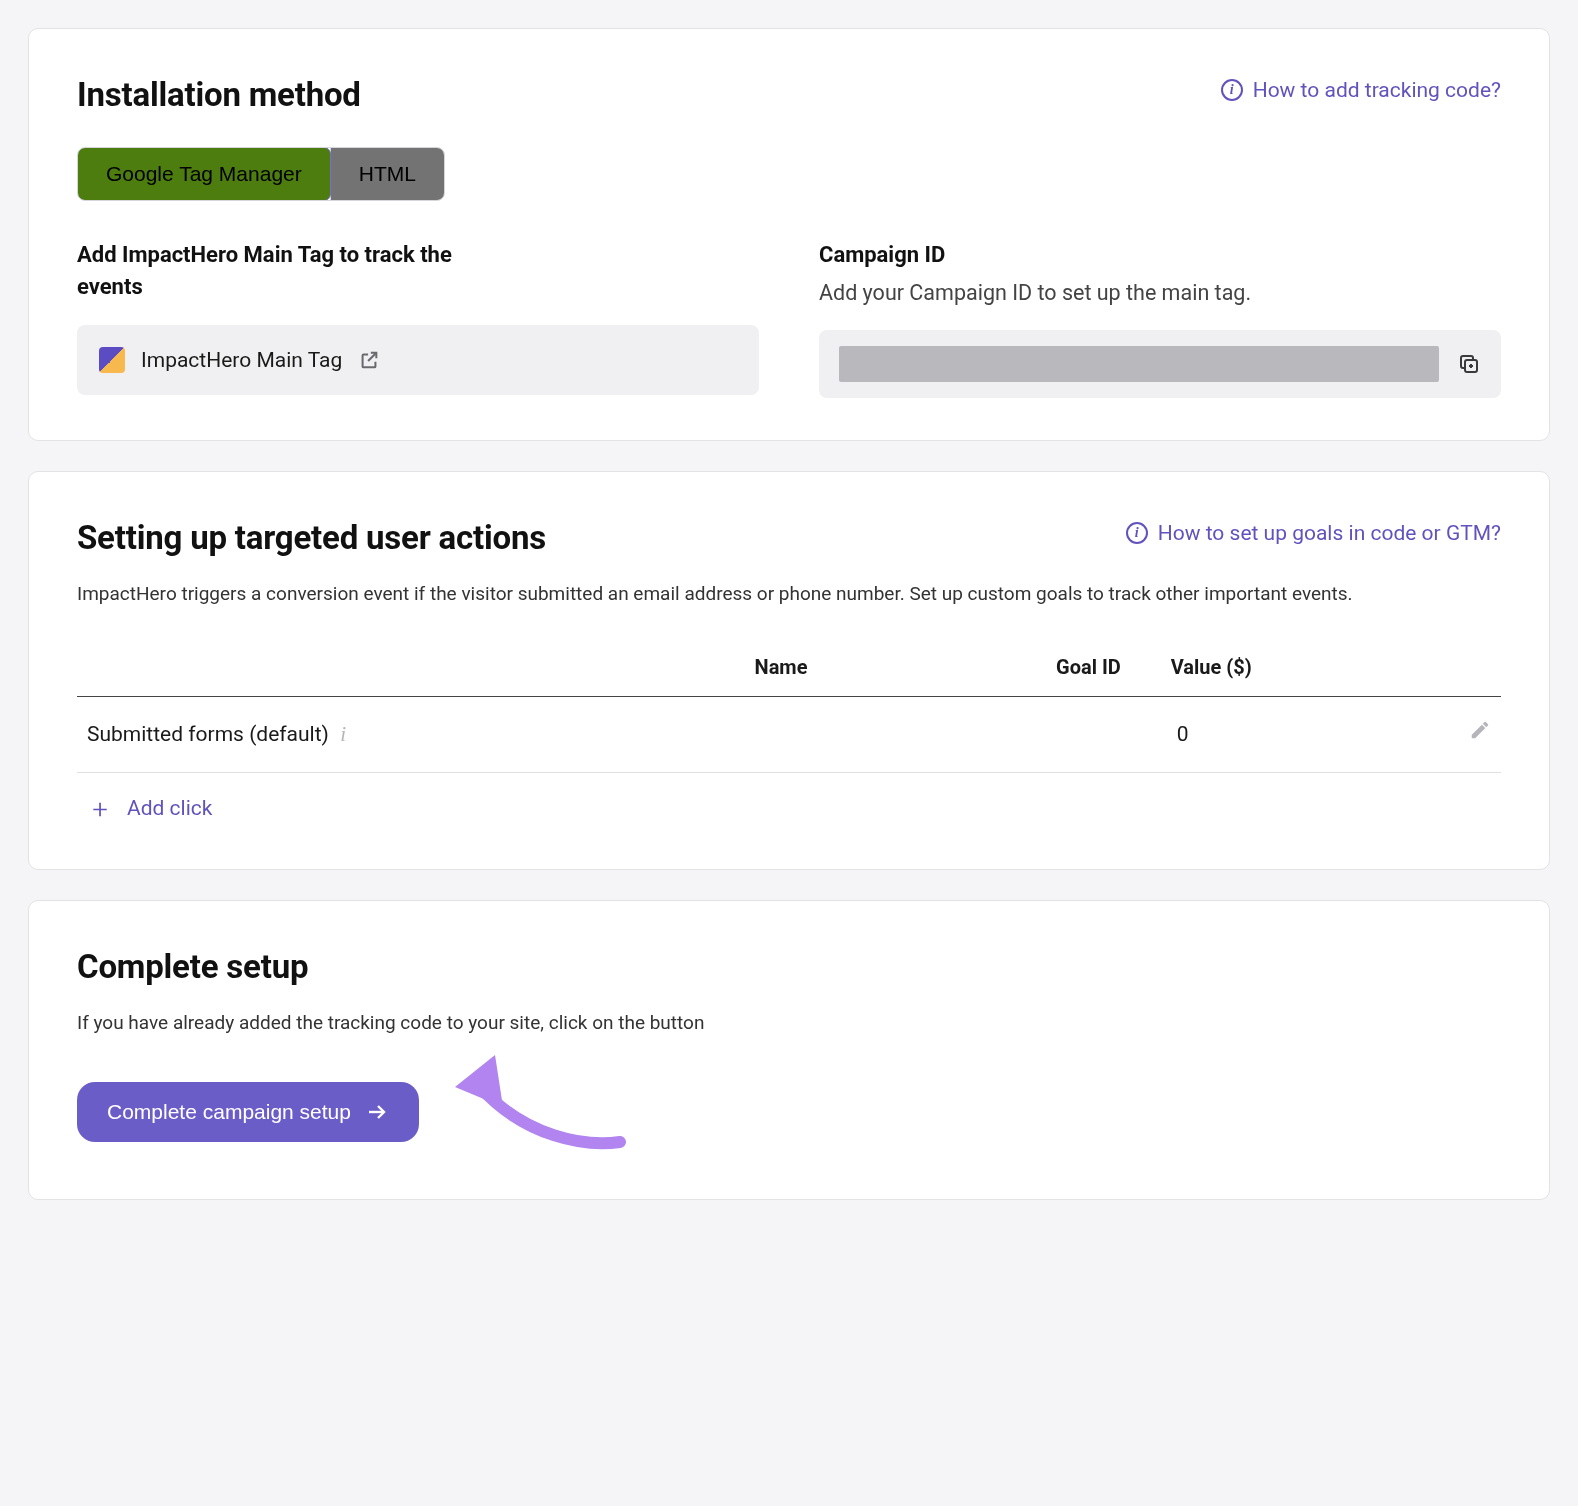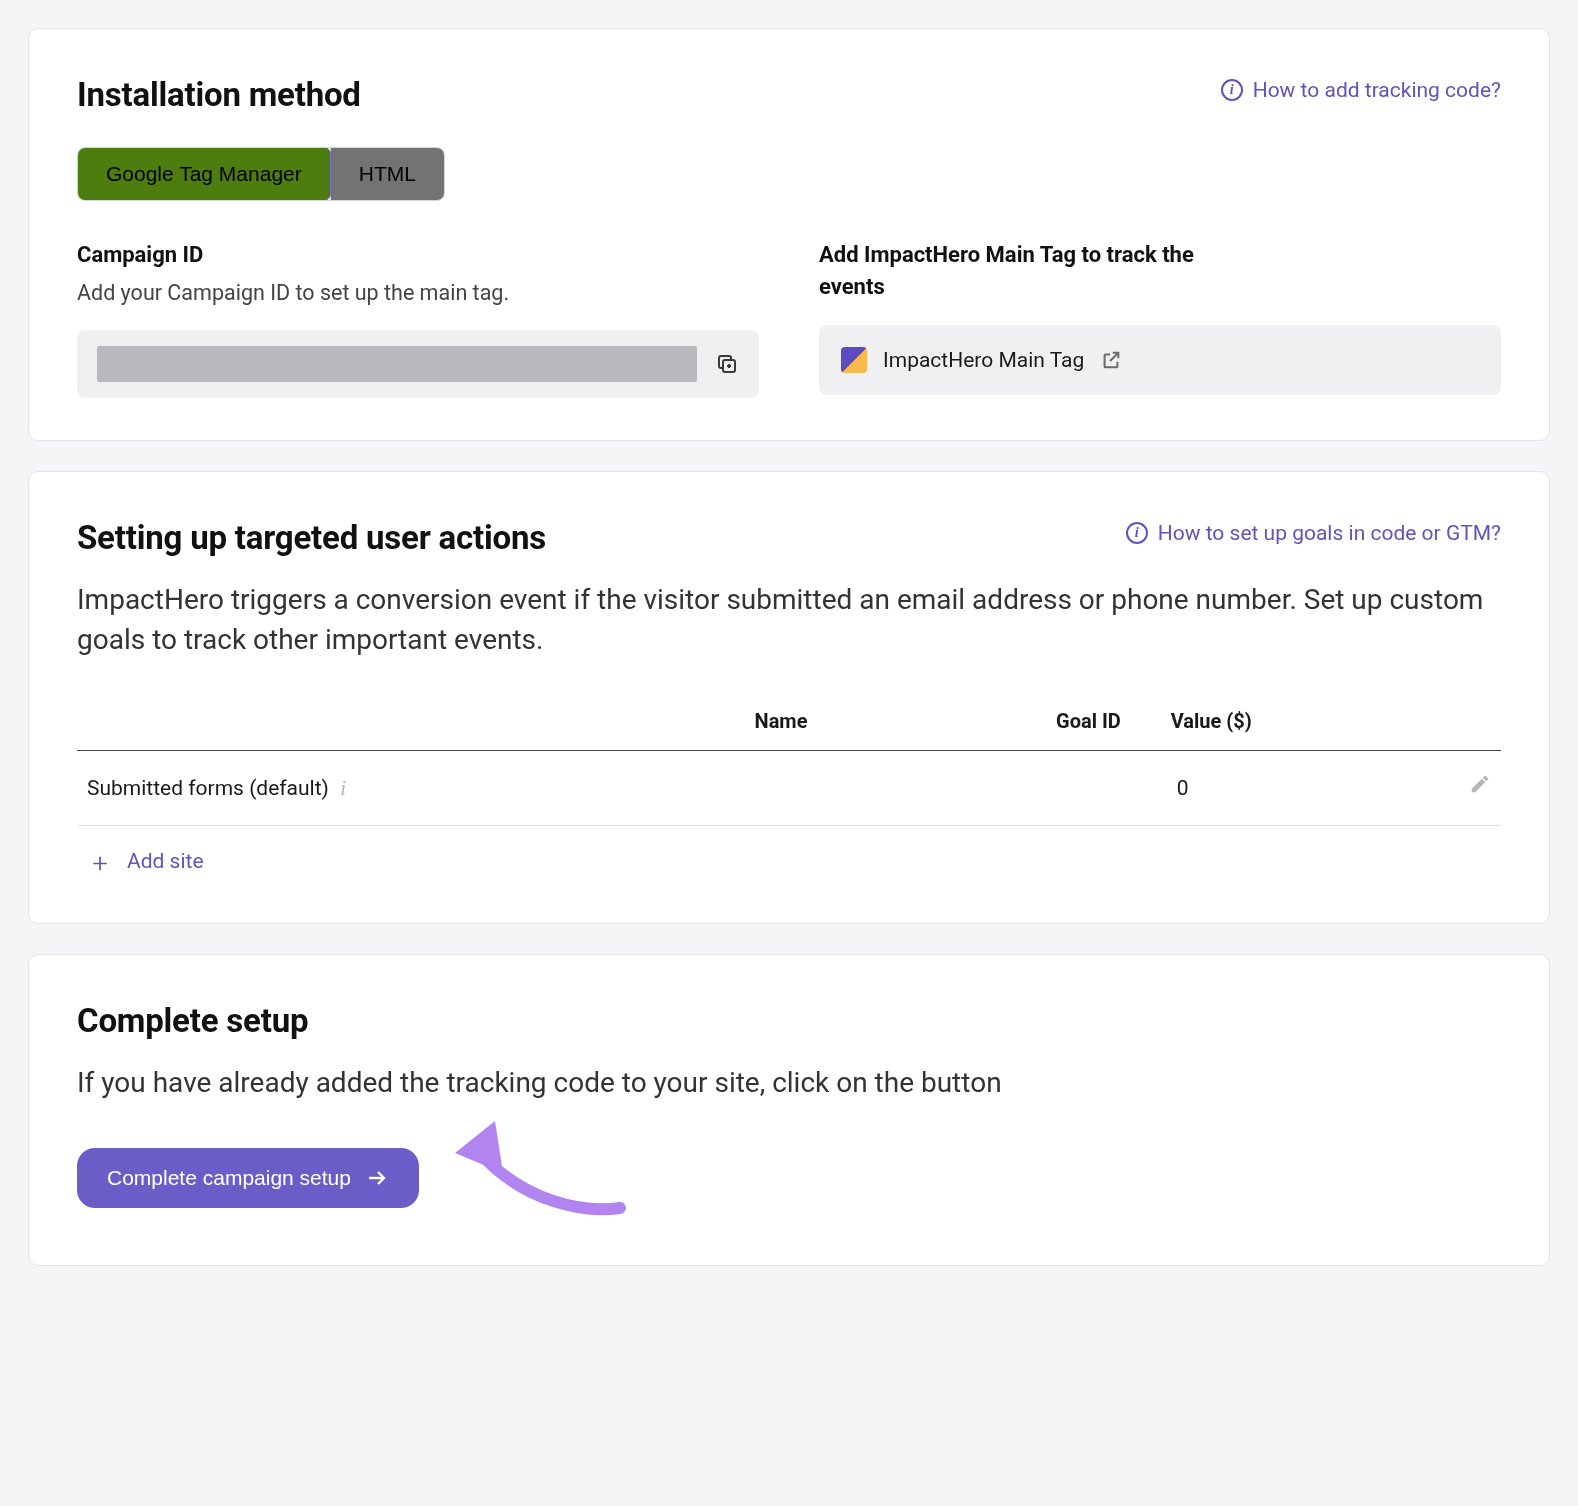--- a/index.html
+++ b/index.html
@@ -121,21 +121,21 @@
     gap: 18px;
   }
   .id-field {
     flex: 1;
     height: 36px;
     background: #b9b9bd;
     border-radius: 2px;
   }
   .copy-icon { color: #3a3a3c; flex-shrink:0; cursor:pointer; }
   .desc-long {
-    font-size: 28px;
+    font-size: 19px;
     color: #333;
     margin-top: 18px;
   }
   
   table.goals {
     width: 100%;
     border-collapse: collapse;
     margin-top: 32px;
     font-size: 21px;
   }
@@ -207,41 +207,41 @@
     </a>
   </div>
 
   <div class="toggle">
     <button class="toggle-btn active">Google Tag Manager</button>
     <div class="toggle-sep"></div>
     <button class="toggle-btn">HTML</button>
   </div>
 
   <div class="two-col">
+    <div class="col">
+      <div class="col-title" style="max-width:420px">Add ImpactHero Main Tag to track the events</div>
+      <div class="tag-box">
+        <span class="tag-icon"></span>
+        <span>ImpactHero Main Tag</span>
+        <svg class="ext-icon" width="22" height="22" viewBox="0 0 24 24" fill="none" stroke="currentColor" stroke-width="2.2">
+            <path d="M14 4h6v6"></path>
+            <path d="M20 4l-9 9"></path>
+            <path d="M19 14v5a1 1 0 0 1-1 1H6a1 1 0 0 1-1-1V7a1 1 0 0 1 1-1h5"></path>
+          </svg>
+      </div>
+    </div>
     <div class="col">
       <div class="col-title">Campaign ID</div>
       <div class="col-desc">Add your Campaign ID to set up the main tag.</div>
       <div class="id-box">
         <div class="id-field"></div>
         <svg class="copy-icon" width="24" height="24" viewBox="0 0 24 24" fill="none" stroke="currentColor" stroke-width="2">
             <rect x="8" y="8" width="12" height="12" rx="2"></rect>
             <path d="M16 8V6a2 2 0 0 0-2-2H6a2 2 0 0 0-2 2v8a2 2 0 0 0 2 2h2"></path>
             <path d="M12 14h4M14 12v4"></path>
-          </svg>
-      </div>
-    </div>
-    <div class="col">
-      <div class="col-title" style="max-width:420px">Add ImpactHero Main Tag to track the events</div>
-      <div class="tag-box">
-        <span class="tag-icon"></span>
-        <span>ImpactHero Main Tag</span>
-        <svg class="ext-icon" width="22" height="22" viewBox="0 0 24 24" fill="none" stroke="currentColor" stroke-width="2.2">
-            <path d="M14 4h6v6"></path>
-            <path d="M20 4l-9 9"></path>
-            <path d="M19 14v5a1 1 0 0 1-1 1H6a1 1 0 0 1-1-1V7a1 1 0 0 1 1-1h5"></path>
           </svg>
       </div>
     </div>
   </div>
 </section>
 
 <section class="card">
   <div class="card-header">
     <h2 class="section-title">Setting up targeted user actions</h2>
     <a class="help-link">
@@ -271,21 +271,21 @@
         <td style="text-align:right">
           <svg class="pencil-icon" width="22" height="22" viewBox="0 0 24 24" fill="currentColor">
               <path d="M3 17.25V21h3.75L17.81 9.94l-3.75-3.75L3 17.25zM20.71 7.04a1 1 0 0 0 0-1.41l-2.34-2.34a1 1 0 0 0-1.41 0l-1.83 1.83 3.75 3.75 1.83-1.83z"></path>
             </svg>
         </td>
       </tr>
     </tbody>
   </table>
   <div class="add-goal">
     <span class="plus">＋</span>
-    <span>Add site</span>
+    <span>Add click</span>
   </div>
 </section>
 
 <section class="card">
   <h2 class="section-title">Complete setup</h2>
   <p class="desc-long">If you have already added the tracking code to your site, click on the button</p>
   <div style="display:flex; align-items:center;">
     <button class="complete-btn">
       <span>Complete campaign setup</span>
       <svg width="24" height="24" viewBox="0 0 24 24" fill="none" stroke="currentColor" stroke-width="2.4">

